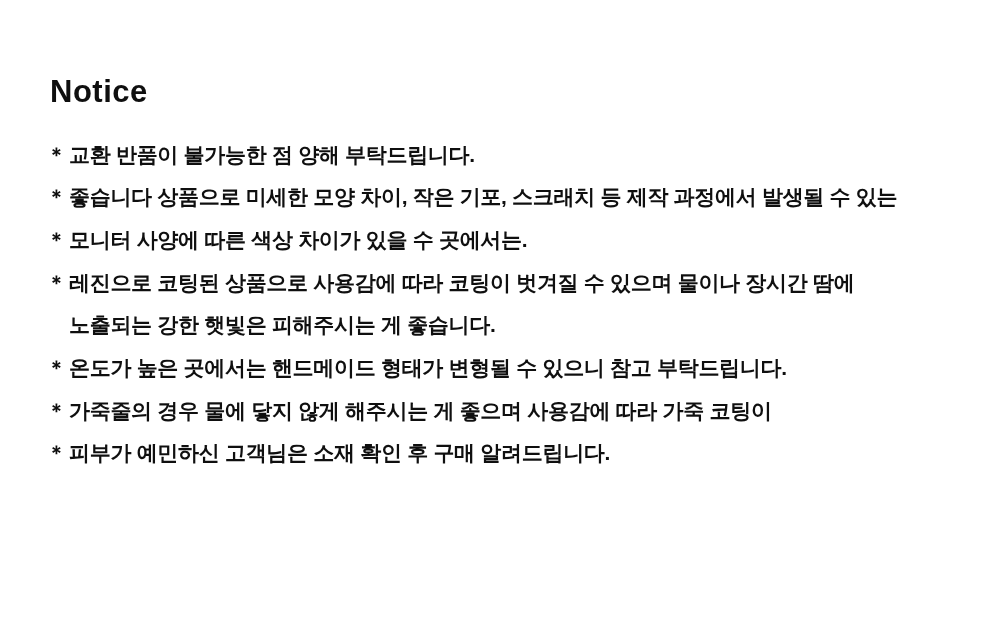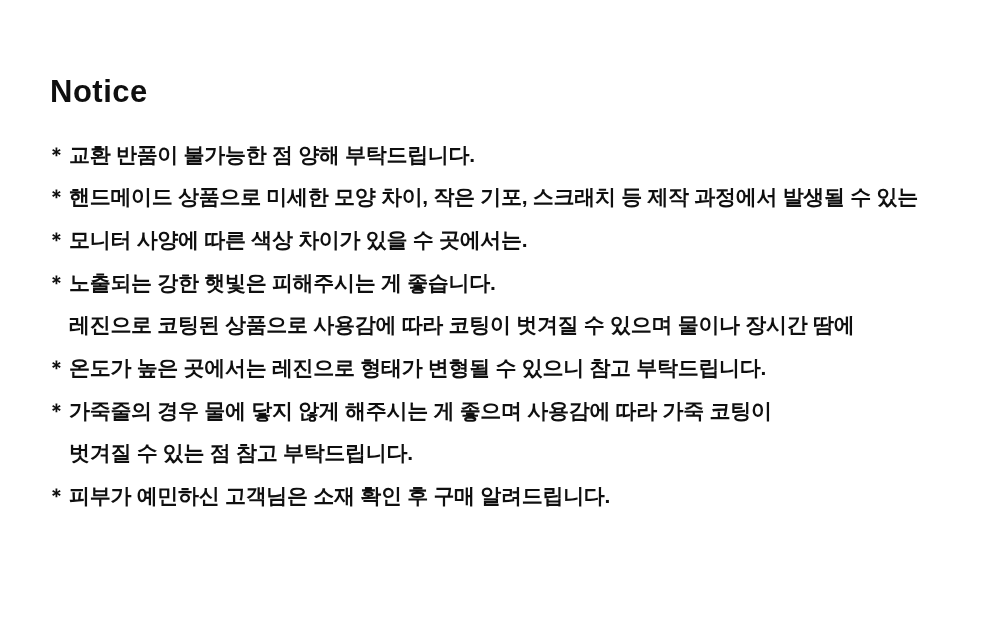--- a/index.html
+++ b/index.html
@@ -60,43 +60,42 @@
 
   <div class="notice-list">
 
     <div class="notice-item">
       <span class="notice-bullet">＊</span>
       <div class="notice-line">교환 반품이 불가능한 점 양해 부탁드립니다.</div>
     </div>
 
     <div class="notice-item">
       <span class="notice-bullet">＊</span>
-      <div class="notice-line">핸드메이드 상품으로 미세한 모양 차이, 작은 기포, 스크래치 등 제작 과정에서 발생될 수 있는</div>
+      <div class="notice-line">좋습니다 상품으로 미세한 모양 차이, 작은 기포, 스크래치 등 제작 과정에서 발생될 수 있는</div>
     </div>
 
     <div class="notice-item">
       <span class="notice-bullet">＊</span>
       <div class="notice-line">모니터 사양에 따른 색상 차이가 있을 수 곳에서는.</div>
     </div>
 
     <div class="notice-item">
       <span class="notice-bullet">＊</span>
+      <div class="notice-line">레진으로 코팅된 상품으로 사용감에 따라 코팅이 벗겨질 수 있으며 물이나 장시간 땀에</div>
       <div class="notice-line">노출되는 강한 햇빛은 피해주시는 게 좋습니다.</div>
-      <div class="notice-line">레진으로 코팅된 상품으로 사용감에 따라 코팅이 벗겨질 수 있으며 물이나 장시간 땀에</div>
     </div>
 
     <div class="notice-item">
       <span class="notice-bullet">＊</span>
-      <div class="notice-line">온도가 높은 곳에서는 레진으로 형태가 변형될 수 있으니 참고 부탁드립니다.</div>
+      <div class="notice-line">온도가 높은 곳에서는 핸드메이드 형태가 변형될 수 있으니 참고 부탁드립니다.</div>
     </div>
 
     <div class="notice-item">
       <span class="notice-bullet">＊</span>
       <div class="notice-line">가죽줄의 경우 물에 닿지 않게 해주시는 게 좋으며 사용감에 따라 가죽 코팅이</div>
-      <div class="notice-line">벗겨질 수 있는 점 참고 부탁드립니다.</div>
     </div>
 
     <div class="notice-item">
       <span class="notice-bullet">＊</span>
       <div class="notice-line">피부가 예민하신 고객님은 소재 확인 후 구매 알려드립니다.</div>
     </div>
 
   </div>
 </div>
 

